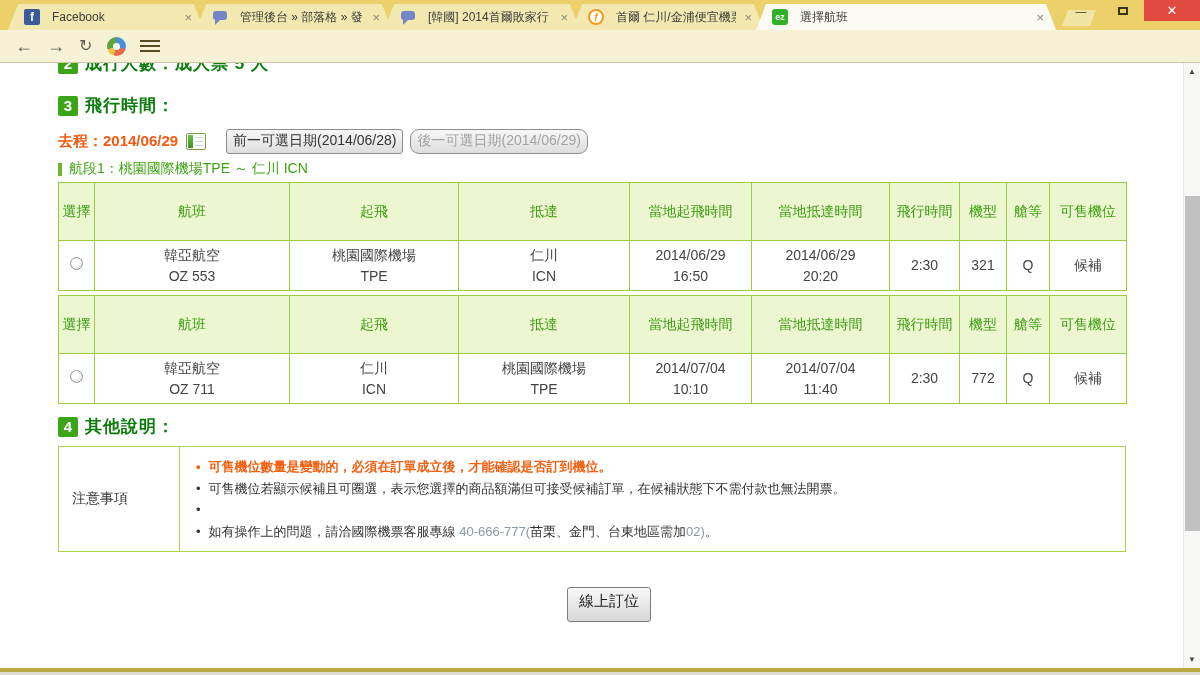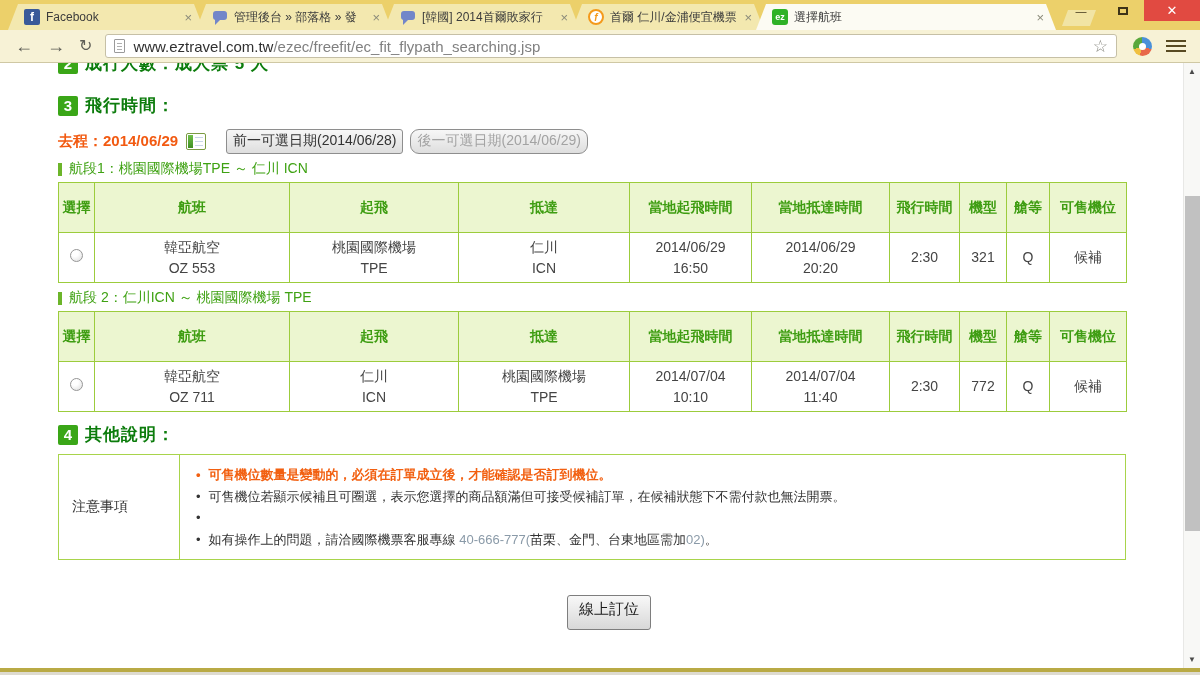--- a/index.html
+++ b/index.html
@@ -15,21 +15,21 @@
   .tabs { display:flex; padding:4px 0 0 8px; height:30px; }
   .tab {
     height:26px; display:flex; align-items:center;
     padding:0 10px 0 16px; position:relative; margin-right:-8px;
     background:#f3e8af;
     clip-path:polygon(10px 0, calc(100% - 10px) 0, 100% 100%, 0 100%);
     min-width:0;
   }
   .tab.active { background:#fcfbf3; z-index:6; }
   .tab-title {
-    font-size:12px; color:#3c3c3c; margin-left:6px; flex:1;
+    font-size:12px; color:#3c3c3c; margin-left:12px; flex:1;
     white-space:nowrap; overflow:hidden; min-width:0;
   }
   .tab-close { font-size:13px; color:#8a8a7a; margin-left:6px; padding:0 2px; }
   .favicon { width:16px; height:16px; flex:0 0 16px; display:flex; align-items:center; justify-content:center; }
   .fav-fb { background:#3a5a99; border-radius:2px; color:#fff; font-size:12px; font-weight:bold; }
   .fav-bubble { position:relative; }
   .fav-bubble::before {
     content:""; position:absolute; left:1px; top:2px; width:14px; height:9px;
     background:#7286c9; border-radius:3px;
   }
@@ -112,22 +112,22 @@
     border:1px solid #8e8e8e; border-radius:3px; padding:2px 6px 3px; margin-right:7px;
     font-family:inherit;
   }
   .date-btn.disabled { color:#a3a3a3;border-radius:9px; }
 
   .segment-row { margin-top:6px; font-size:14px; color:#3fa213; display:flex; align-items:center; }
   .seg-bullet { width:4px; height:13px; background:#6cb52a; display:inline-block; margin-right:7px; }
 
   table.flight { border-collapse:collapse; table-layout:fixed; width:1068px; margin-top:4px; }
   table.flight th {
-    background:#ecf6d0; color:#3e9d12; font-size:14px; font-weight:bold;
-    border:1px solid #9ccc3c; height:50px; padding:2px; line-height:19px;
+    background:#ecf6d0; color:#3e9d12; font-size:14px; font-weight:normal;
+    border:1px solid #9ccc3c; height:58px; padding:2px; line-height:19px;
   }
   table.flight td {
     border:1px solid #9ccc3c; font-size:14px; color:#444; text-align:center;
     height:50px; padding:2px; line-height:21px; background:#fff;
   }
   .radio {
     width:13px; height:13px; border-radius:50%; border:1px solid #969696;
     background:radial-gradient(circle at 35% 30%, #fff 30%, #dcdcdc); display:inline-block;
   }
 
@@ -189,25 +189,20 @@
           <span></span>
         </div>
       <div class="win-btn close">✕</div>
     </div>
   </div>
 
   <div class="toolbar">
     <span class="nav-btn">←</span>
     <span class="nav-btn">→</span>
     <span class="nav-btn refresh">↻</span>
-    <div class="addressbar">
-      <span class="page-icon"></span>
-      <span class="url"><span class="domain">www.eztravel.com.tw</span><span class="path">/ezec/freefit/ec_fit_flypath_searching.jsp</span></span>
-      <span class="star">☆</span>
-    </div>
     <span class="ext-icon"></span>
     <span class="menu-btn">
         <i></i>
         <i></i>
         <i></i>
       </span>
   </div>
 
   <div class="viewport">
     <div class="content">
@@ -286,24 +281,20 @@
                 <div>20:20</div>
               </td>
             <td>2:30</td>
             <td>321</td>
             <td>Q</td>
             <td>候補</td>
           </tr>
         </tbody>
       </table>
 
-      <div class="segment-row">
-        <span class="seg-bullet"></span>
-        <span>航段 2：仁川ICN ～ 桃園國際機場 TPE</span>
-      </div>
 
       <table class="flight">
         <colgroup>
           <col style="width:36px">
             <col style="width:195px">
             <col style="width:169px">
             <col style="width:171px">
           <col style="width:122px">
             <col style="width:138px">
             <col style="width:70px">

